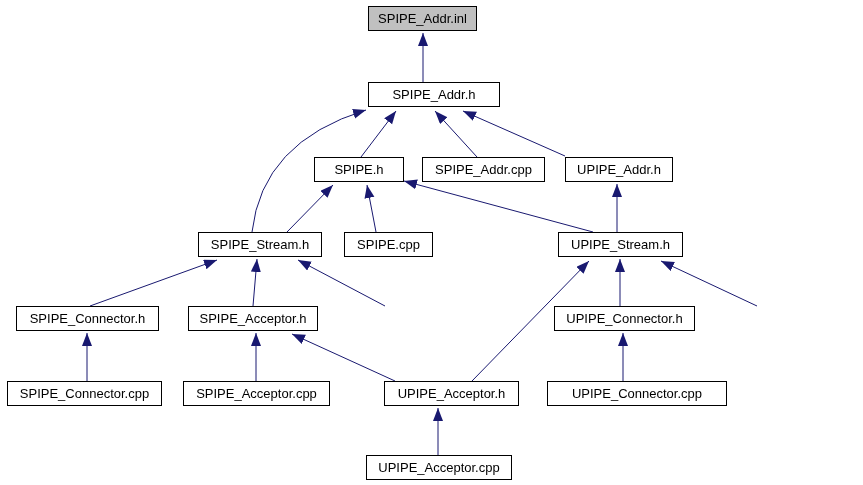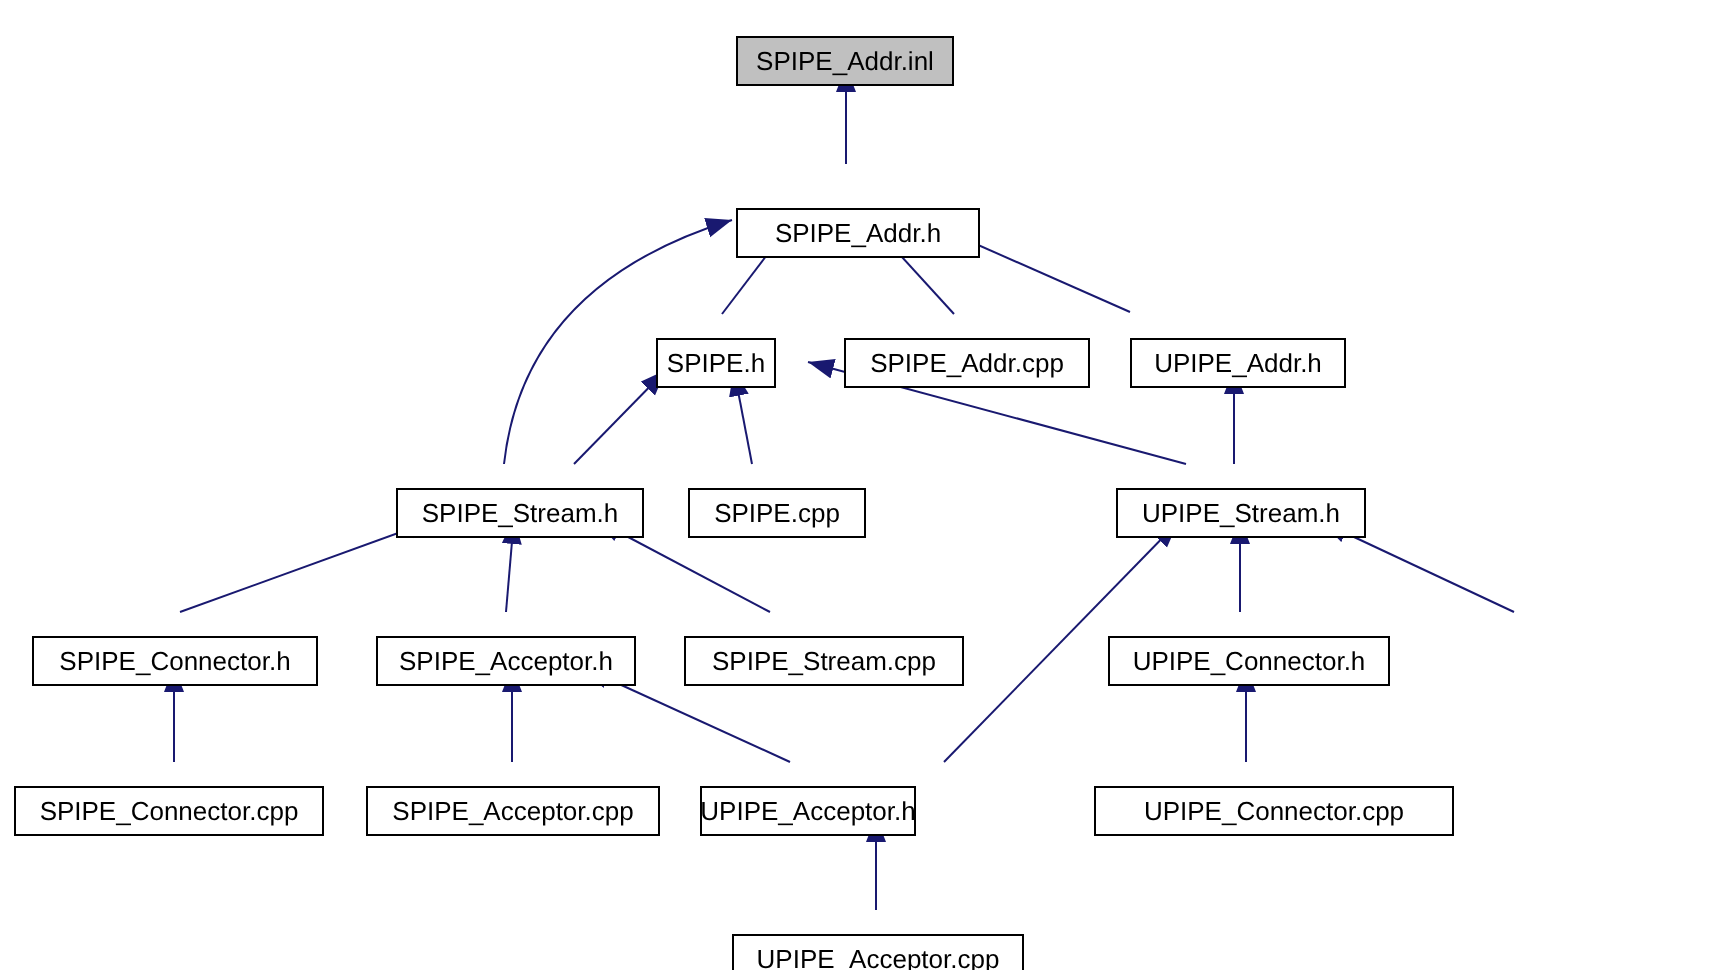--- a/index.html
+++ b/index.html
@@ -37,21 +37,20 @@
     height: 25px;
     background: var(--node-fill);
     border: 1px solid var(--node-border);
     display: flex;
     align-items: center;
     justify-content: center;
     font-size: 13px;
     color: #000000;
     white-space: nowrap;
     cursor: pointer;
-    margin-top: 12px;
   }
   .node.current {
     background: var(--current-fill);
     cursor: default;
   }
 </style>
 </head>
 <body>
 
 <div class="graph">
@@ -78,30 +77,29 @@
     <line x1="472" y1="381" x2="589" y2="261" marker-end="url(#ah)"></line>
     <line x1="757" y1="306" x2="661" y2="261" marker-end="url(#ah)"></line>
     <line x1="87" y1="381" x2="87" y2="333" marker-end="url(#ah)"></line>
     <line x1="256" y1="381" x2="256" y2="333" marker-end="url(#ah)"></line>
     <line x1="395" y1="381" x2="292" y2="334" marker-end="url(#ah)"></line>
     <line x1="623" y1="381" x2="623" y2="333" marker-end="url(#ah)"></line>
     <line x1="438" y1="455" x2="438" y2="408" marker-end="url(#ah)"></line>
   </svg>
 
   <div class="node current" style="left:368px; top:6px;   width:109px">SPIPE_Addr.inl</div>
-  <div class="node" style="left:368px; top:92px;  width:122px">SPIPE_Addr.h</div>
-  <div class="node" style="left:328px; top:157px; width:60px">SPIPE.h</div>
+  <div class="node" style="left:368px; top:82px;  width:132px">SPIPE_Addr.h</div>
+  <div class="node" style="left:314px; top:157px; width:90px">SPIPE.h</div>
   <div class="node" style="left:422px; top:157px; width:123px">SPIPE_Addr.cpp</div>
   <div class="node" style="left:565px; top:157px; width:108px">UPIPE_Addr.h</div>
   <div class="node" style="left:198px; top:232px; width:124px">SPIPE_Stream.h</div>
   <div class="node" style="left:558px; top:232px; width:125px">UPIPE_Stream.h</div>
   <div class="node" style="left:344px; top:232px; width:89px">SPIPE.cpp</div>
   <div class="node" style="left:16px;  top:306px; width:143px">SPIPE_Connector.h</div>
   <div class="node" style="left:188px; top:306px; width:130px">SPIPE_Acceptor.h</div>
-  <div class="node" style="left:342px; top:306px; width:140px">SPIPE_Stream.cpp</div>
   <div class="node" style="left:554px; top:306px; width:141px">UPIPE_Connector.h</div>
   <div class="node" style="left:7px;   top:381px; width:155px">SPIPE_Connector.cpp</div>
   <div class="node" style="left:183px; top:381px; width:147px">SPIPE_Acceptor.cpp</div>
-  <div class="node" style="left:350px; top:381px; width:108px">UPIPE_Acceptor.h</div>
+  <div class="node" style="left:384px; top:381px; width:135px">UPIPE_Acceptor.h</div>
   <div class="node" style="left:547px; top:381px; width:180px">UPIPE_Connector.cpp</div>
   <div class="node" style="left:366px; top:455px; width:146px">UPIPE_Acceptor.cpp</div>
 
 </div>
 
 </body></html>

